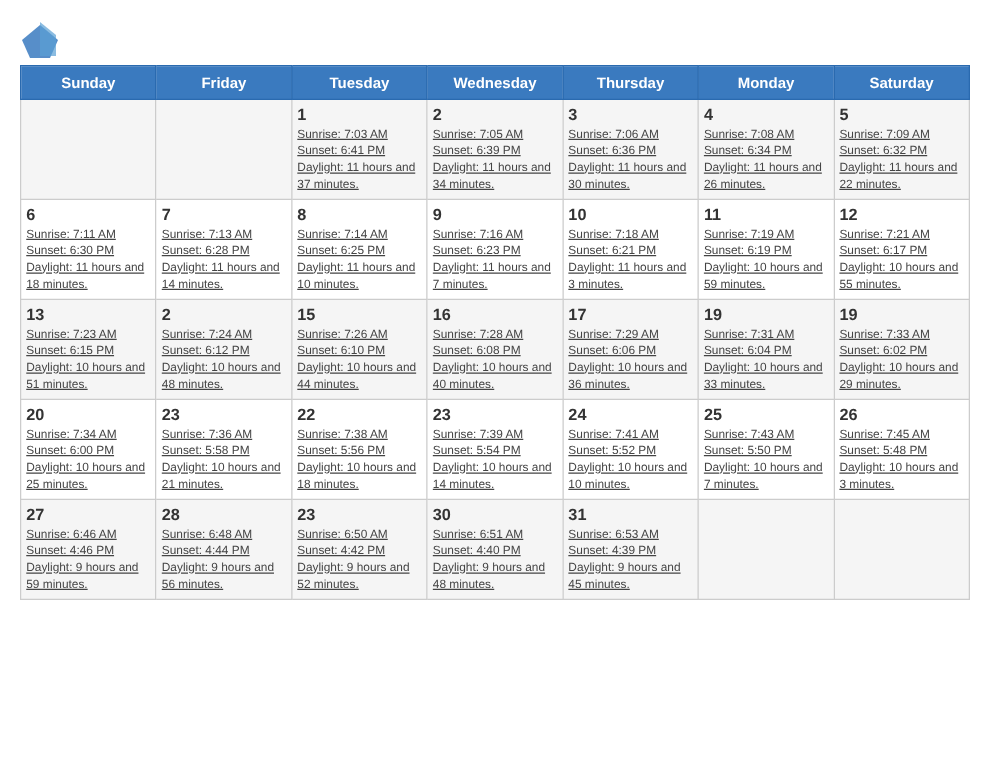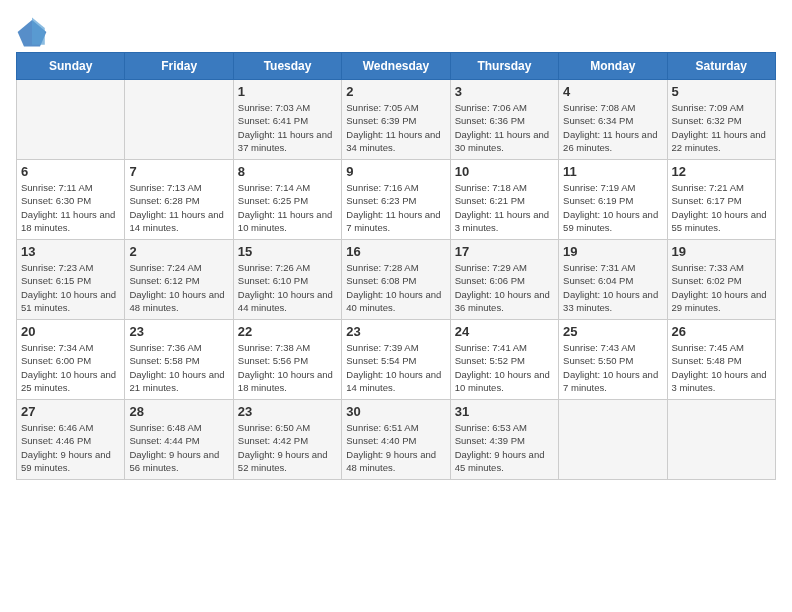--- a/index.html
+++ b/index.html
@@ -80,20 +80,21 @@
       font-size: 13px;
       font-weight: bold;
       color: #333;
       display: block;
       margin-bottom: 2px;
     }
     .day-info {
       font-size: 9.5px;
       color: #444;
       line-height: 1.4;
+      text-decoration: underline;
     }
   </style>
 </head>
 <body>
 
 <div class="header">
   <div class="logo">
     <svg class="logo-icon" viewBox="0 0 40 40" xmlns="http://www.w3.org/2000/svg">
       <polygon points="20,5 38,20 30,38 10,38 2,20" fill="#3a7abf" opacity="0.85"></polygon>
       <polygon points="20,2 36,15 36,36 20,36" fill="#5a9fd4" opacity="0.7"></polygon>

